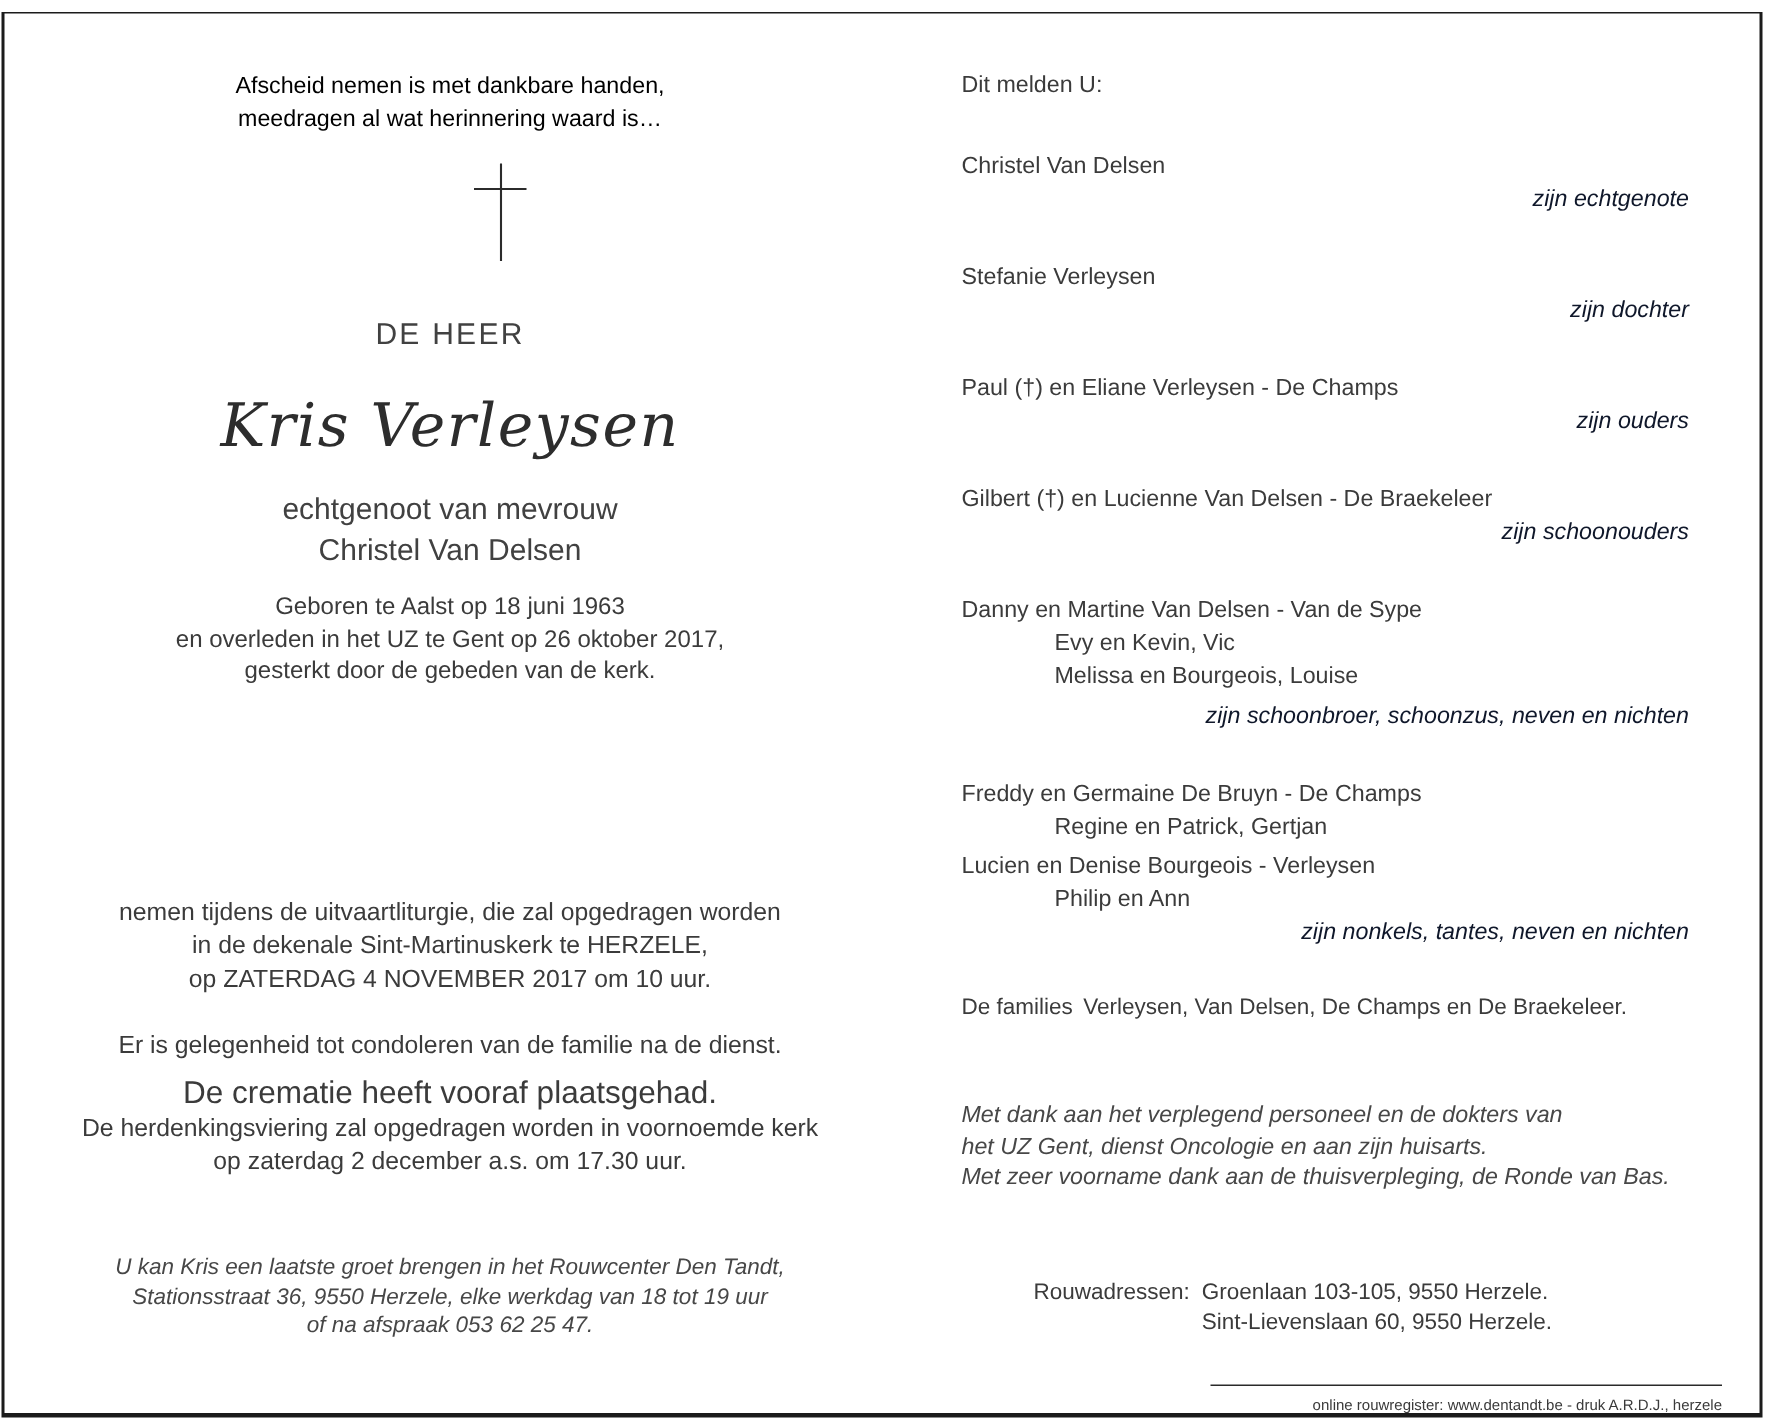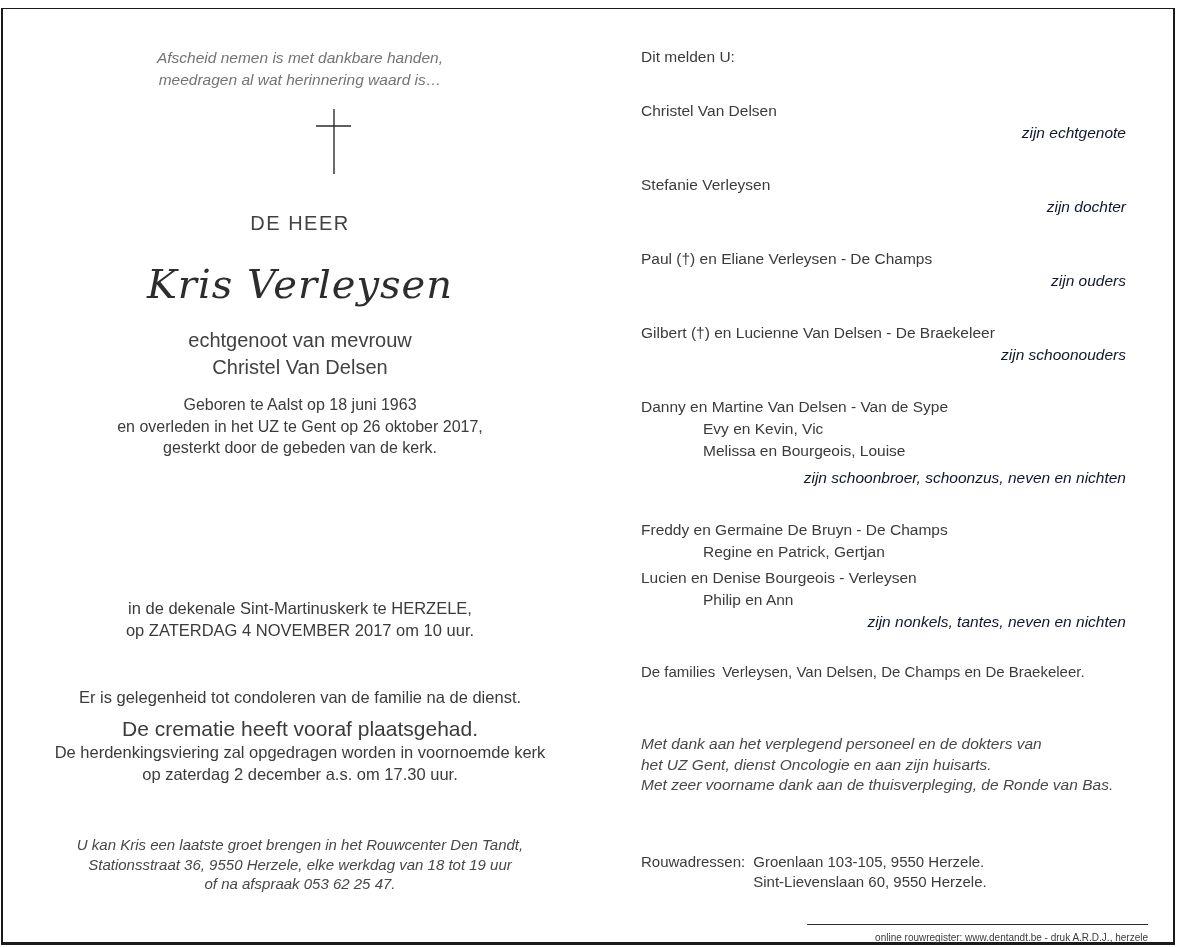--- a/index.html
+++ b/index.html
@@ -9,21 +9,21 @@
     -webkit-font-smoothing:antialiased;
   }
   .frame{
     position:absolute;left:1px;top:8px;right:2px;bottom:2px;
     border-style:solid;border-color:#1b1b1b;border-width:1.5px 2px 3px 2px;
     pointer-events:none;
   }
   
   .leftcol{position:absolute;left:40px;top:0;width:520px;text-align:center;}
   .epigraph{position:absolute;left:0;top:47px;width:100%;
-    font-style:italic;font-size:15.5px;line-height:22px;color:#737373;}
+    font-size:15.5px;line-height:22px;color:#000000;}
   .cross{position:absolute;left:274px;top:105px;}
   .title{position:absolute;left:0;top:212px;width:100%;
     font-size:20px;letter-spacing:1.5px;color:#414141;}
   .bigname{position:absolute;left:0;top:244px;width:100%;
     font-family:"DejaVu Serif",serif;font-style:italic;
     font-size:40px;line-height:80px;color:#2d2d2d;letter-spacing:1px;}
   .spouse{position:absolute;left:0;top:327px;width:100%;
     font-size:20px;line-height:27px;color:#414141;}
   .life{position:absolute;left:0;top:394px;width:100%;
     font-size:16px;line-height:21.5px;}
@@ -41,21 +41,21 @@
   .entry{position:absolute;left:0;width:100%;}
   .nline{font-size:15.5px;line-height:22px;text-align:left;}
   .nline.indent{padding-left:62px;}
   .relation{font-size:15.5px;line-height:22px;font-style:italic;
     text-align:right;color:#0f172a;}
   .families{position:absolute;left:0;top:663px;font-size:15px;}
   .families .flabel{margin-right:7px;}
   .thanks{position:absolute;left:0;top:734px;width:100%;
     font-style:italic;font-size:15.5px;line-height:20.5px;color:#474747;text-align:left;}
   .addresses{position:absolute;left:0;top:852px;display:flex;font-size:15px;line-height:19.5px;}
-  .addresses .alabel{margin-right:8px;white-space:nowrap;}
+  .addresses .alabel{margin-right:8px;white-space:nowrap;margin-left:48px;}
   .addresses .alines{text-align:left;}
   
   .footer{position:absolute;right:29px;top:911px;text-align:right;}
   .footer-rule{display:inline-block;width:341px;height:0;
     border-top:1.5px solid #2a2a2a;}
   .footer-text{font-size:10px;color:#3a3a3a;margin-top:3px;white-space:nowrap;}
 </style>
 </head>
 <body>
 
@@ -84,20 +84,21 @@
     <div>Christel Van Delsen</div>
   </div>
 
   <div class="life">
     <div>Geboren te Aalst op 18 juni 1963</div>
     <div>en overleden in het UZ te Gent op 26 oktober 2017,</div>
     <div>gesterkt door de gebeden van de kerk.</div>
   </div>
 
   <div class="invitation">
+    <div>nemen tijdens de uitvaartliturgie, die zal opgedragen worden</div>
     <div>in de dekenale Sint-Martinuskerk te HERZELE,</div>
     <div>op ZATERDAG 4 NOVEMBER 2017 om 10 uur.</div>
   </div>
 
   <div class="condolence">Er is gelegenheid tot condoleren van de familie na de dienst.</div>
 
   <div class="cremation">De crematie heeft vooraf plaatsgehad.</div>
 
   <div class="memorial">
     <div>De herdenkingsviering zal opgedragen worden in voornoemde kerk</div>

